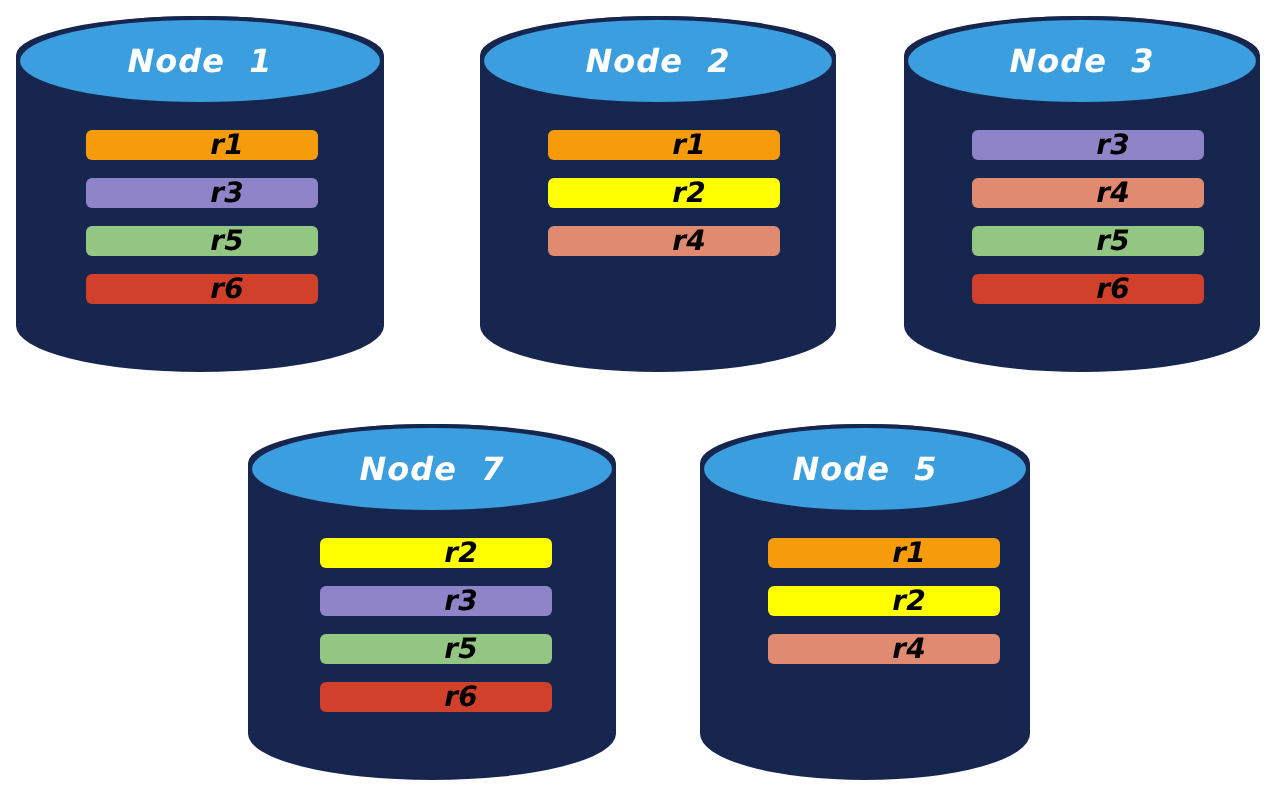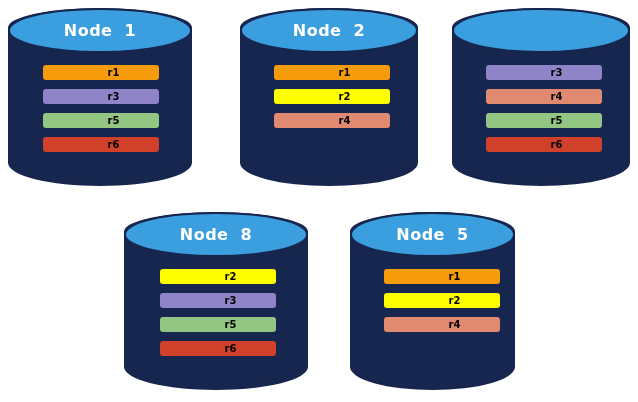--- a/index.html
+++ b/index.html
@@ -11,20 +11,21 @@
     width: 638px;
     height: 402px;
     position: relative;
     overflow: hidden;
     font-family: "DejaVu Sans", "Liberation Sans", sans-serif;
   }
 
   #diagram {
     position: absolute;
     inset: 0;
+    font-style: italic;
   }
 
   
   .node {
     position: absolute;
   }
 
   .cyl-body {
     position: absolute;
     left: 0;
@@ -79,21 +80,21 @@
   .bar {
     position: absolute;
     height: 15px;
     box-sizing: border-box;
     border-radius: 3px;
     display: flex;
     align-items: center;
     justify-content: center;
     color: #000000;
     font-weight: bold;
-    font-size: 10px;
+    font-size: 14px;
     line-height: 1;
     padding-left: 25px;
   }
 </style>
 </head>
 <body>
 
 <div id="diagram">
     <div class="node" style="left: 8px; top: 8px; width: 184px; height: 178px;">
       <div class="cyl-body"></div>
@@ -112,31 +113,32 @@
       <div class="node-title">Node  2</div>
       <div class="bars">
         <div class="bar" style="left: 34px; width: 116px; top: 57px; background: rgb(245, 155, 12);">r1</div>
         <div class="bar" style="left: 34px; width: 116px; top: 81px; background: rgb(255, 255, 0);">r2</div>
         <div class="bar" style="left: 34px; width: 116px; top: 105px; background: rgb(224, 138, 114);">r4</div>
       </div>
     </div>
     <div class="node" style="left: 452px; top: 8px; width: 178px; height: 178px;">
       <div class="cyl-body"></div>
       <div class="cyl-top"></div>
+      <div class="node-title">Node  3</div>
       <div class="bars">
         <div class="bar" style="left: 34px; width: 116px; top: 57px; background: rgb(144, 132, 200);">r3</div>
         <div class="bar" style="left: 34px; width: 116px; top: 81px; background: rgb(224, 138, 114);">r4</div>
         <div class="bar" style="left: 34px; width: 116px; top: 105px; background: rgb(147, 197, 131);">r5</div>
         <div class="bar" style="left: 34px; width: 116px; top: 129px; background: rgb(208, 64, 42);">r6</div>
       </div>
     </div>
     <div class="node" style="left: 124px; top: 212px; width: 184px; height: 178px;">
       <div class="cyl-body"></div>
       <div class="cyl-top"></div>
-      <div class="node-title">Node  8</div>
+      <div class="node-title">Node  7</div>
       <div class="bars">
         <div class="bar" style="left: 36px; width: 116px; top: 57px; background: rgb(255, 255, 0);">r2</div>
         <div class="bar" style="left: 36px; width: 116px; top: 81px; background: rgb(144, 132, 200);">r3</div>
         <div class="bar" style="left: 36px; width: 116px; top: 105px; background: rgb(147, 197, 131);">r5</div>
         <div class="bar" style="left: 36px; width: 116px; top: 129px; background: rgb(208, 64, 42);">r6</div>
       </div>
     </div>
     <div class="node" style="left: 350px; top: 212px; width: 165px; height: 178px;">
       <div class="cyl-body"></div>
       <div class="cyl-top"></div>

